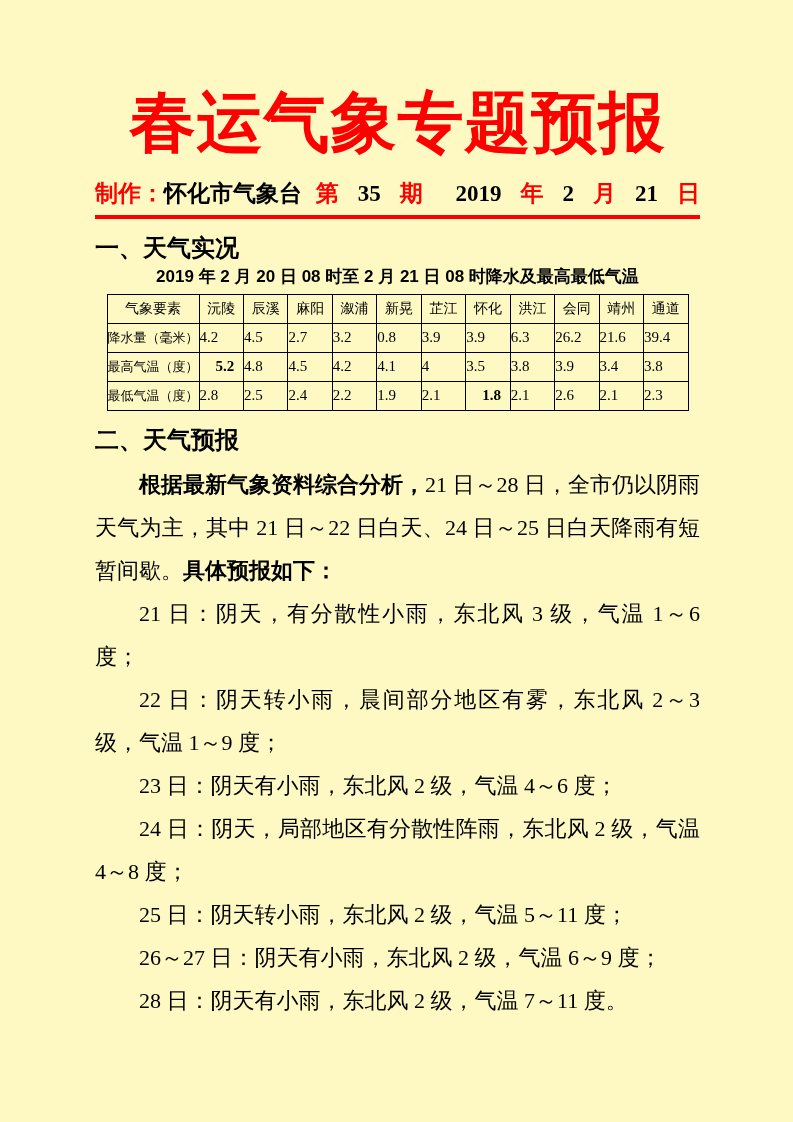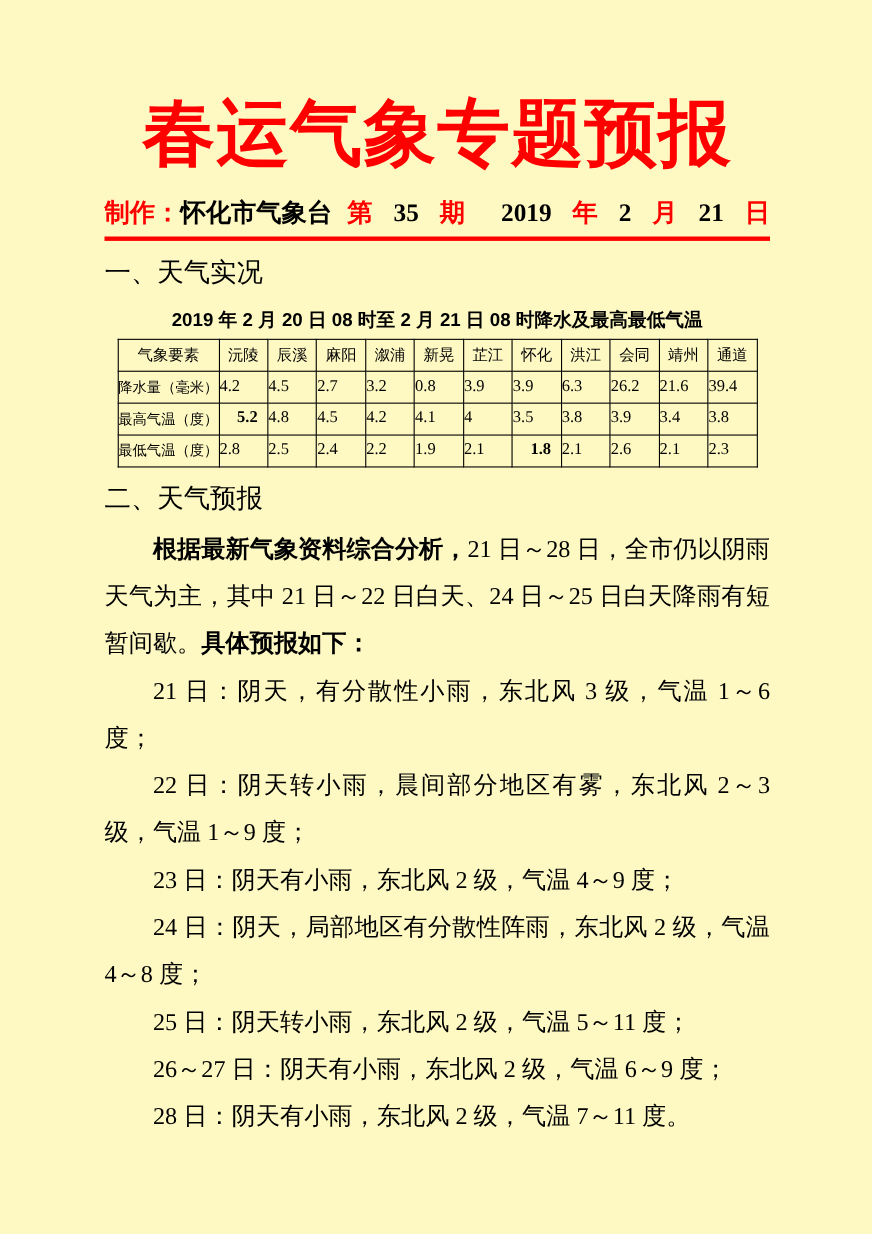--- a/index.html
+++ b/index.html
@@ -38,30 +38,30 @@
   .red { color: #ff0000; }
   .num { font-family: "Liberation Serif", serif; margin: 0 19px; }
   .red-rule {
     border: none;
     border-top: 4px solid #ff0000;
     margin: 6px 0 0 0;
   }
   .h-section {
     font-family: "Liberation Sans", sans-serif;
     font-size: 24px;
-    font-weight: 400;
+    font-weight: 700;
     margin-top: 14px;
     line-height: 1.25;
   }
   .table-title {
     font-family: "Liberation Sans", sans-serif;
     font-size: 17px;
     font-weight: 700;
     text-align: center;
-    margin-top: 16px;
+    margin-top: 2px;
   }
   table.wx {
     border-collapse: collapse;
     table-layout: fixed;
     width: 582px;
     margin: 6px auto 0 auto;
   }
   table.wx th, table.wx td {
     border: 1px solid #000000;
     height: 28px;
@@ -182,21 +182,21 @@
 
     <div class="h-section">二、天气预报</div>
 
     <p class="para intro indent">
       <span class="b-hei">根据最新气象资料综合分析，</span><span>21 日～28 日，全市仍以阴雨天气为主，其中 21 日～22 日白天、24 日～25 日白天降雨有短暂间歇。</span><span class="b-hei">具体预报如下：</span>
     </p>
 
     <div>
         <p class="para indent">21 日：阴天，有分散性小雨，东北风 3 级，气温 1～6 度；</p>
         <p class="para indent">22 日：阴天转小雨，晨间部分地区有雾，东北风 2～3 级，气温 1～9 度；</p>
-        <p class="para indent">23 日：阴天有小雨，东北风 2 级，气温 4～9 度；</p>
+        <p class="para indent">23 日：阴天有小雨，东北风 2 级，气温 4～6 度；</p>
         <p class="para indent">24 日：阴天，局部地区有分散性阵雨，东北风 2 级，气温 4～8 度；</p>
         <p class="para indent">25 日：阴天转小雨，东北风 2 级，气温 5～11 度；</p>
         <p class="para indent">26～27 日：阴天有小雨，东北风 2 级，气温 6～9 度；</p>
         <p class="para indent">28 日：阴天有小雨，东北风 2 级，气温 7～11 度。</p>
       </div>
 
   </div>
 </div>
 
 </body></html>

